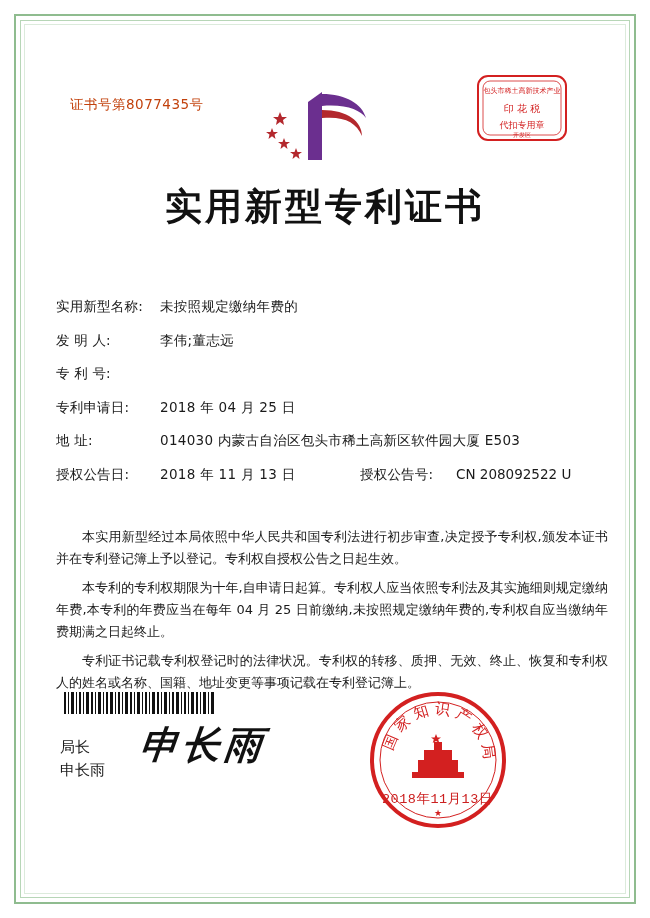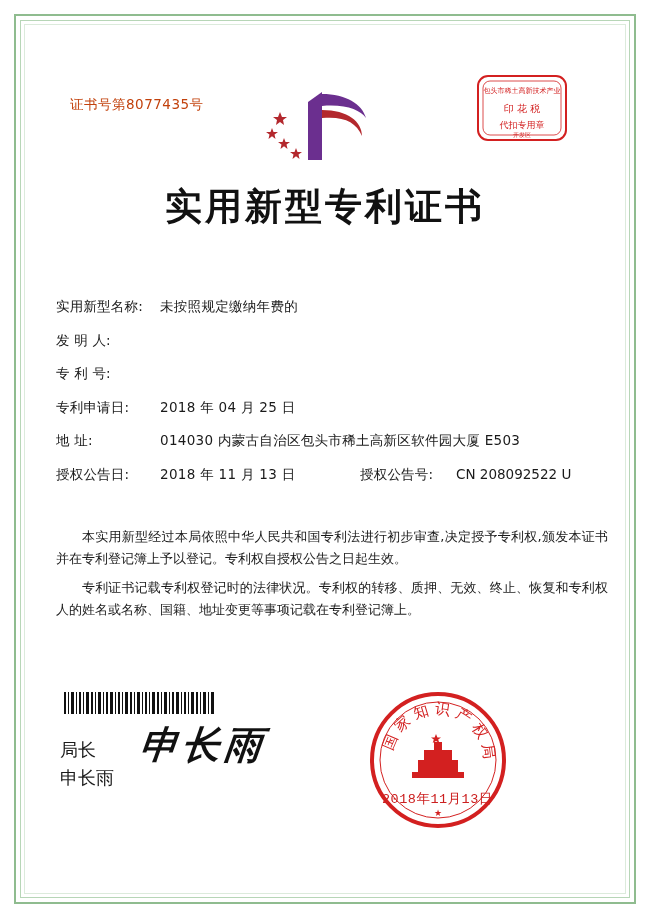--- a/index.html
+++ b/index.html
@@ -161,21 +161,21 @@
     width: 152px;
     height: 22px;
   }
 
   
   .sign-label {
     position: absolute;
     left: 30px;
     top: 706px;
     font-family: "DejaVu Sans", sans-serif;
-    font-size: 18px;
+    font-size: 15px;
     color: #1a1a1a;
     line-height: 1.55;
   }
   .signature {
     position: absolute;
     left: 110px;
     top: 690px;
     font-family: "DejaVu Serif", serif;
     font-size: 38px;
     font-weight: bold;
@@ -257,20 +257,21 @@
 
     <div class="fields">
 
       <div class="field-row">
         <div class="field-label">实用新型名称:</div>
         <div class="field-value">未按照规定缴纳年费的</div>
       </div>
 
       <div class="field-row">
         <div class="field-label">发 明 人:</div>
+        <div class="field-value">李伟;董志远</div>
       </div>
 
       <div class="field-row">
         <div class="field-label">专 利 号:</div>
       </div>
 
       <div class="field-row">
         <div class="field-label">专利申请日:</div>
         <div class="field-value">2018 年 04 月 25 日</div>
       </div>
@@ -285,20 +286,21 @@
         <div class="field-label">授权公告日:</div>
         <div class="field-value">2018 年 11 月 13 日</div>
         <div class="field-label2">授权公告号:</div>
         <div class="field-value2">CN 208092522 U</div>
       </div>
 
     </div>
 
     <div class="paras">
       <div class="para">本实用新型经过本局依照中华人民共和国专利法进行初步审查,决定授予专利权,颁发本证书并在专利登记簿上予以登记。专利权自授权公告之日起生效。</div>
+      <div class="para">本专利的专利权期限为十年,自申请日起算。专利权人应当依照专利法及其实施细则规定缴纳年费,本专利的年费应当在每年 04 月 25 日前缴纳,未按照规定缴纳年费的,专利权自应当缴纳年费期满之日起终止。</div>
       <div class="para">专利证书记载专利权登记时的法律状况。专利权的转移、质押、无效、终止、恢复和专利权人的姓名或名称、国籍、地址变更等事项记载在专利登记簿上。</div>
     </div>
 
     <div class="barcode">
       <svg width="152" height="22" viewBox="0 0 152 22">
         <g fill="#111">
           <rect x="0" y="0" width="2" height="22"></rect>
             <rect x="4" y="0" width="1" height="22"></rect>
           <rect x="7" y="0" width="3" height="22"></rect>
             <rect x="12" y="0" width="1" height="22"></rect>

